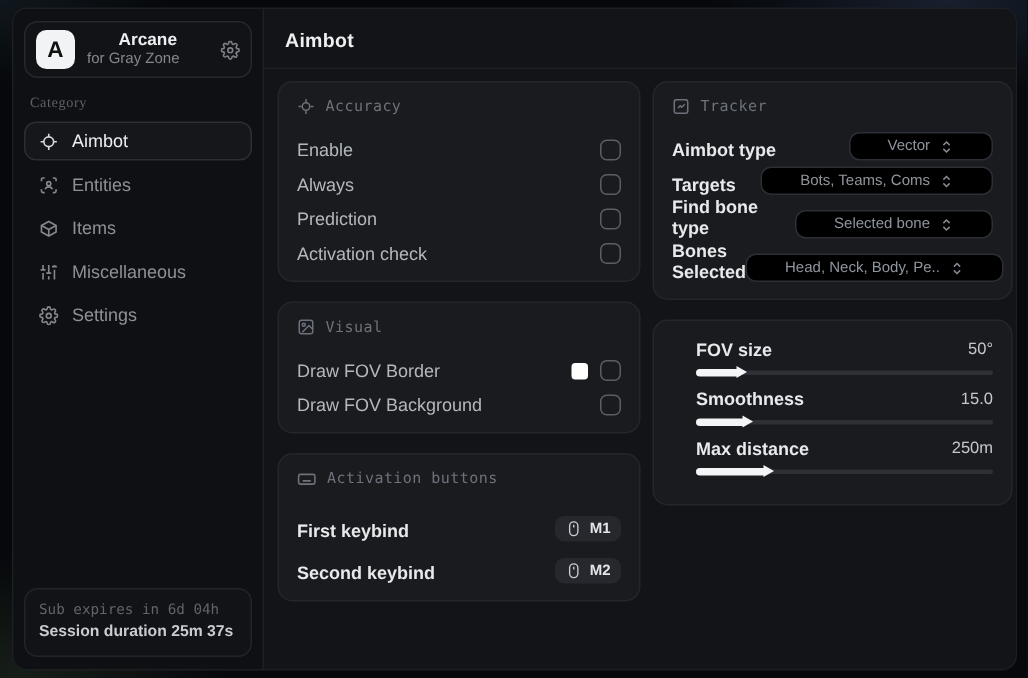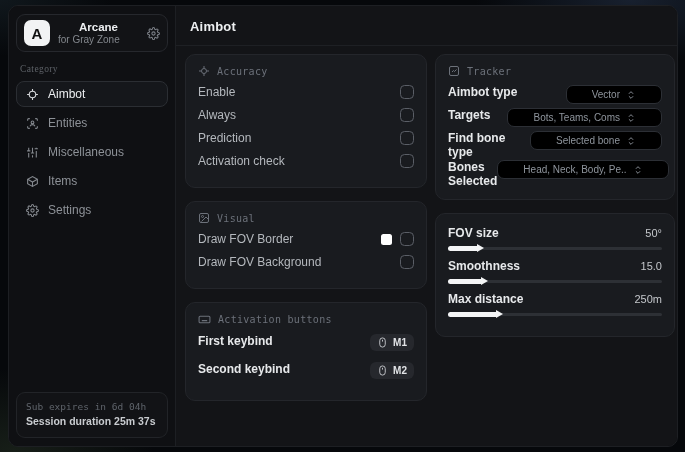--- a/index.html
+++ b/index.html
@@ -107,21 +107,21 @@
   }
   .card-head {
     display:flex; align-items:center; gap:7px;
     font-family:"DejaVu Sans Mono", monospace;
     font-size:10px; color:#6c717a;
     letter-spacing:.3px;
     margin-bottom:8px;
   }
   .card-head .cicon { display:flex; color:#6c717a; }
   .row {
-    display:flex; align-items:flex-start; justify-content:space-between;
+    display:flex; align-items:flex-end; justify-content:space-between;
     min-height:22px;
   }
   .row + .row { margin-top:1px; }
   .row-label { font-size:12px; color:#b4b8bd; }
   .row-label.strong { color:#e7e9eb; font-weight:bold; font-size:12px; }
   .checkbox {
     width:14px; height:14px;
     border:1.5px solid #5a5e66;
     border-radius:4.5px;
     background:transparent;
@@ -139,21 +139,21 @@
     display:flex; align-items:center; gap:6px;
     background:#000000; border:1px solid #2c2f35;
     border-radius:7px;
     padding:3px 25px;
     font-size:10px; color:#8f959d;
     white-space:nowrap;
   }
   .dropdown .dicon { display:flex; color:#878c94; }
   .act-row { min-height:27px; }
   
-  .slider-group { margin-top:6px; }
+  .slider-group { margin-top:6px;margin-left:16px; }
   .slider-group:first-of-type { margin-top:2px; }
   .slider-head { display:flex; justify-content:space-between; align-items:center; }
   .slider-value { font-size:11px; color:#c4c7cb; }
   .slider-track {
     position:relative;
     height:3px; border-radius:2px;
     background:#2d3035;
     margin:7px 0 9px;
   }
   .slider-fill {
@@ -210,34 +210,34 @@
               <path d="M3 7V5a2 2 0 0 1 2-2h2M17 3h2a2 2 0 0 1 2 2v2M21 17v2a2 2 0 0 1-2 2h-2M7 21H5a2 2 0 0 1-2-2v-2"></path>
               <circle cx="12" cy="10" r="2.5"></circle>
               <path d="M7.5 17c.8-2 2.5-3 4.5-3s3.7 1 4.5 3"></path>
             </svg>
         </span>
         <span>Entities</span>
       </div>
       <div class="nav-item">
         <span class="nicon">
           <svg width="13" height="13" viewBox="0 0 24 24" fill="none" stroke="currentColor" stroke-width="2">
+              <path d="M21 8l-9-5-9 5v8l9 5 9-5z"></path>
+              <path d="M3 8l9 5 9-5M12 13v8"></path>
+            </svg>
+        </span>
+        <span>Items</span>
+      </div>
+      <div class="nav-item">
+        <span class="nicon">
+          <svg width="13" height="13" viewBox="0 0 24 24" fill="none" stroke="currentColor" stroke-width="2">
               <path d="M5 3v6M5 13v8M12 3v10M12 17v4M19 3v2M19 9v12"></path>
               <path d="M2 9h6M9 13h6M16 5h6"></path>
             </svg>
         </span>
         <span>Miscellaneous</span>
-      </div>
-      <div class="nav-item">
-        <span class="nicon">
-          <svg width="13" height="13" viewBox="0 0 24 24" fill="none" stroke="currentColor" stroke-width="2">
-              <path d="M21 8l-9-5-9 5v8l9 5 9-5z"></path>
-              <path d="M3 8l9 5 9-5M12 13v8"></path>
-            </svg>
-        </span>
-        <span>Items</span>
       </div>
       <div class="nav-item">
         <span class="nicon">
           <svg width="13" height="13" viewBox="0 0 24 24" fill="none" stroke="currentColor" stroke-width="2">
               <circle cx="12" cy="12" r="3"></circle>
               <path d="M19.4 15a1.7 1.7 0 0 0 .34 1.87l.06.06a2 2 0 1 1-2.83 2.83l-.06-.06a1.7 1.7 0 0 0-1.87-.34 1.7 1.7 0 0 0-1 1.56V21a2 2 0 1 1-4 0v-.09a1.7 1.7 0 0 0-1-1.56 1.7 1.7 0 0 0-1.87.34l-.06.06a2 2 0 1 1-2.83-2.83l.06-.06a1.7 1.7 0 0 0 .34-1.87 1.7 1.7 0 0 0-1.56-1H3a2 2 0 1 1 0-4h.09a1.7 1.7 0 0 0 1.56-1 1.7 1.7 0 0 0-.34-1.87l-.06-.06a2 2 0 1 1 2.83-2.83l.06.06a1.7 1.7 0 0 0 1.87.34h0a1.7 1.7 0 0 0 1-1.56V3a2 2 0 1 1 4 0v.09a1.7 1.7 0 0 0 1 1.56h0a1.7 1.7 0 0 0 1.87-.34l.06-.06a2 2 0 1 1 2.83 2.83l-.06.06a1.7 1.7 0 0 0-.34 1.87v0a1.7 1.7 0 0 0 1.56 1H21a2 2 0 1 1 0 4h-.09a1.7 1.7 0 0 0-1.56 1z"></path>
             </svg>
         </span>
         <span>Settings</span>
       </div>

